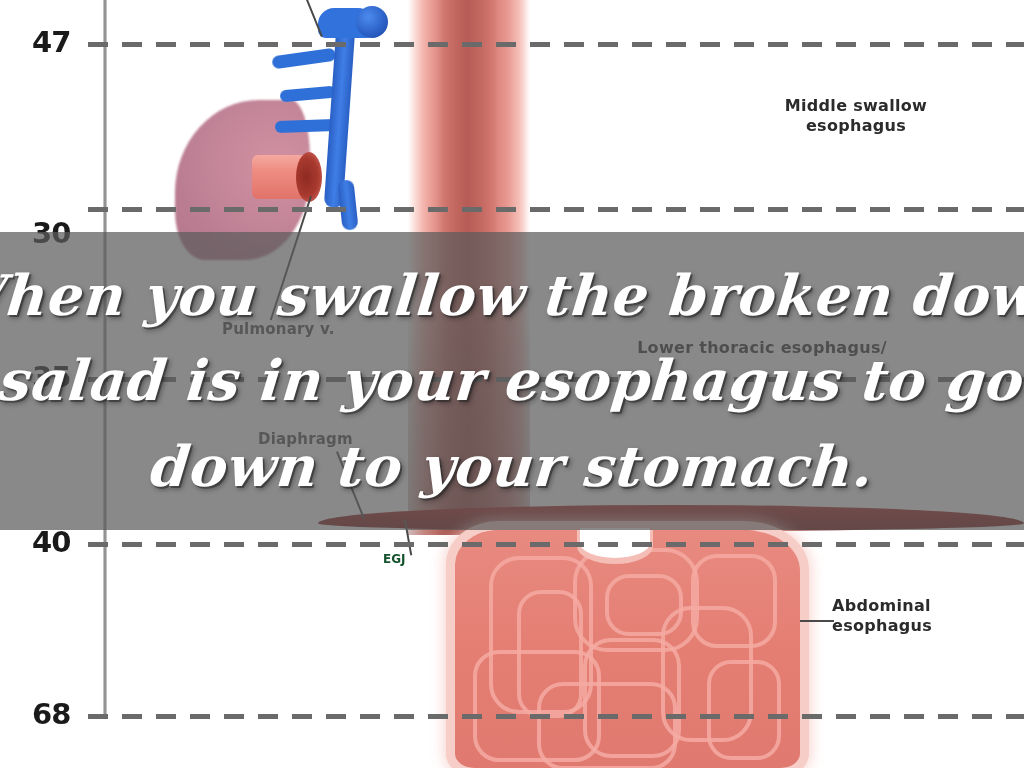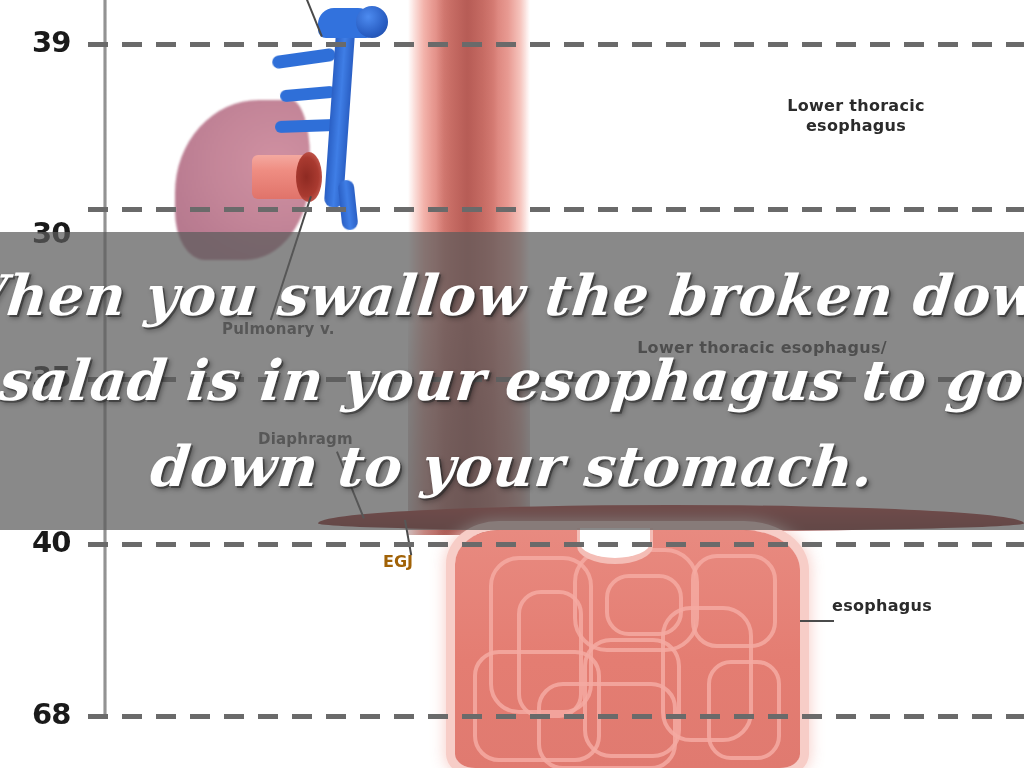--- a/index.html
+++ b/index.html
@@ -195,21 +195,21 @@
     filter: blur(0.35px);
   }
   .anno.right  { font-size: 16px; letter-spacing: 0.3px; text-align: center; }
   .anno.inner  { font-size: 15px; font-weight: 600; color: #4b4b4b; letter-spacing: 0.2px; }
 
   #label-middle-thoracic { left: 748px; top: 96px; width: 216px; }
   #label-lower-thoracic  { left: 552px; top: 338px; width: 420px; text-align: center; }
   #label-abdominal       { left: 832px; top: 596px; width: 180px; text-align: left; }
   #label-pulmonary-vein  { left: 222px; top: 320px; }
   #label-diaphragm       { left: 258px; top: 430px; text-align: right; }
-  #label-egj             { left: 383px; top: 552px; font-size: 16px; font-weight: 700; color: #a16207; }
+  #label-egj             { left: 383px; top: 552px; font-size: 12px; font-weight: 700; color: #14532d; }
 
   
   #caption-band {
     position: absolute;
     left: 0;
     top: 232px;
     width: 1024px;
     height: 298px;
     background: rgba(92,92,92,0.72);
     display: flex;
@@ -272,47 +272,48 @@
     </div>
     <div class="stomach-notch"></div>
 
     <div class="leader" style="left:306px; top:0px; width:2px; height:40px; transform: rotate(-22deg);"></div>
     <div class="leader" style="left:310px; top:196px; width:2px; height:130px; transform: rotate(18deg);"></div>
     <div class="leader" style="left:336px; top:452px; width:2px; height:72px; transform: rotate(-22deg);"></div>
     <div class="leader" style="left:404px; top:520px; width:2px; height:36px; transform: rotate(-10deg);"></div>
     <div class="leader" style="left:800px; top:620px; width:34px; height:2px;"></div>
 
     <div class="anno right" id="label-middle-thoracic">
-      <div>Lower thoracic</div>
+      <div>Middle swallow</div>
       <div>esophagus</div>
     </div>
 
     <div class="anno right" id="label-lower-thoracic">
       <div>Lower thoracic esophagus/</div>
     </div>
 
     <div class="anno right" id="label-abdominal">
+      <div>Abdominal</div>
       <div>esophagus</div>
     </div>
 
     <div class="anno inner" id="label-pulmonary-vein">Pulmonary v.</div>
     <div class="anno inner" id="label-diaphragm">Diaphragm</div>
     <div class="anno" id="label-egj">EGJ</div>
   </div>
 
   <div>
     <div class="ruler-line" style="height:714px;"></div>
 
     <div class="gridline" style="top:42px;"></div>
     <div class="gridline" style="top:207px;"></div>
     <div class="gridline" style="top:377px;"></div>
     <div class="gridline" style="top:542px;"></div>
     <div class="gridline" style="top:714px;"></div>
 
-    <div class="tick-label" style="top:28px;">39</div>
+    <div class="tick-label" style="top:28px;">47</div>
     <div class="tick-label" style="top:193px;margin-top:26px;">30</div>
     <div class="tick-label" style="top:363px;">35</div>
     <div class="tick-label" style="top:528px;">40</div>
     <div class="tick-label" style="top:700px;">68</div>
   </div>
 
   <div id="caption-band">
     <div class="caption-line">When you swallow the broken down</div>
     <div class="caption-line">salad is in your esophagus to go</div>
     <div class="caption-line">down to your stomach.</div>

